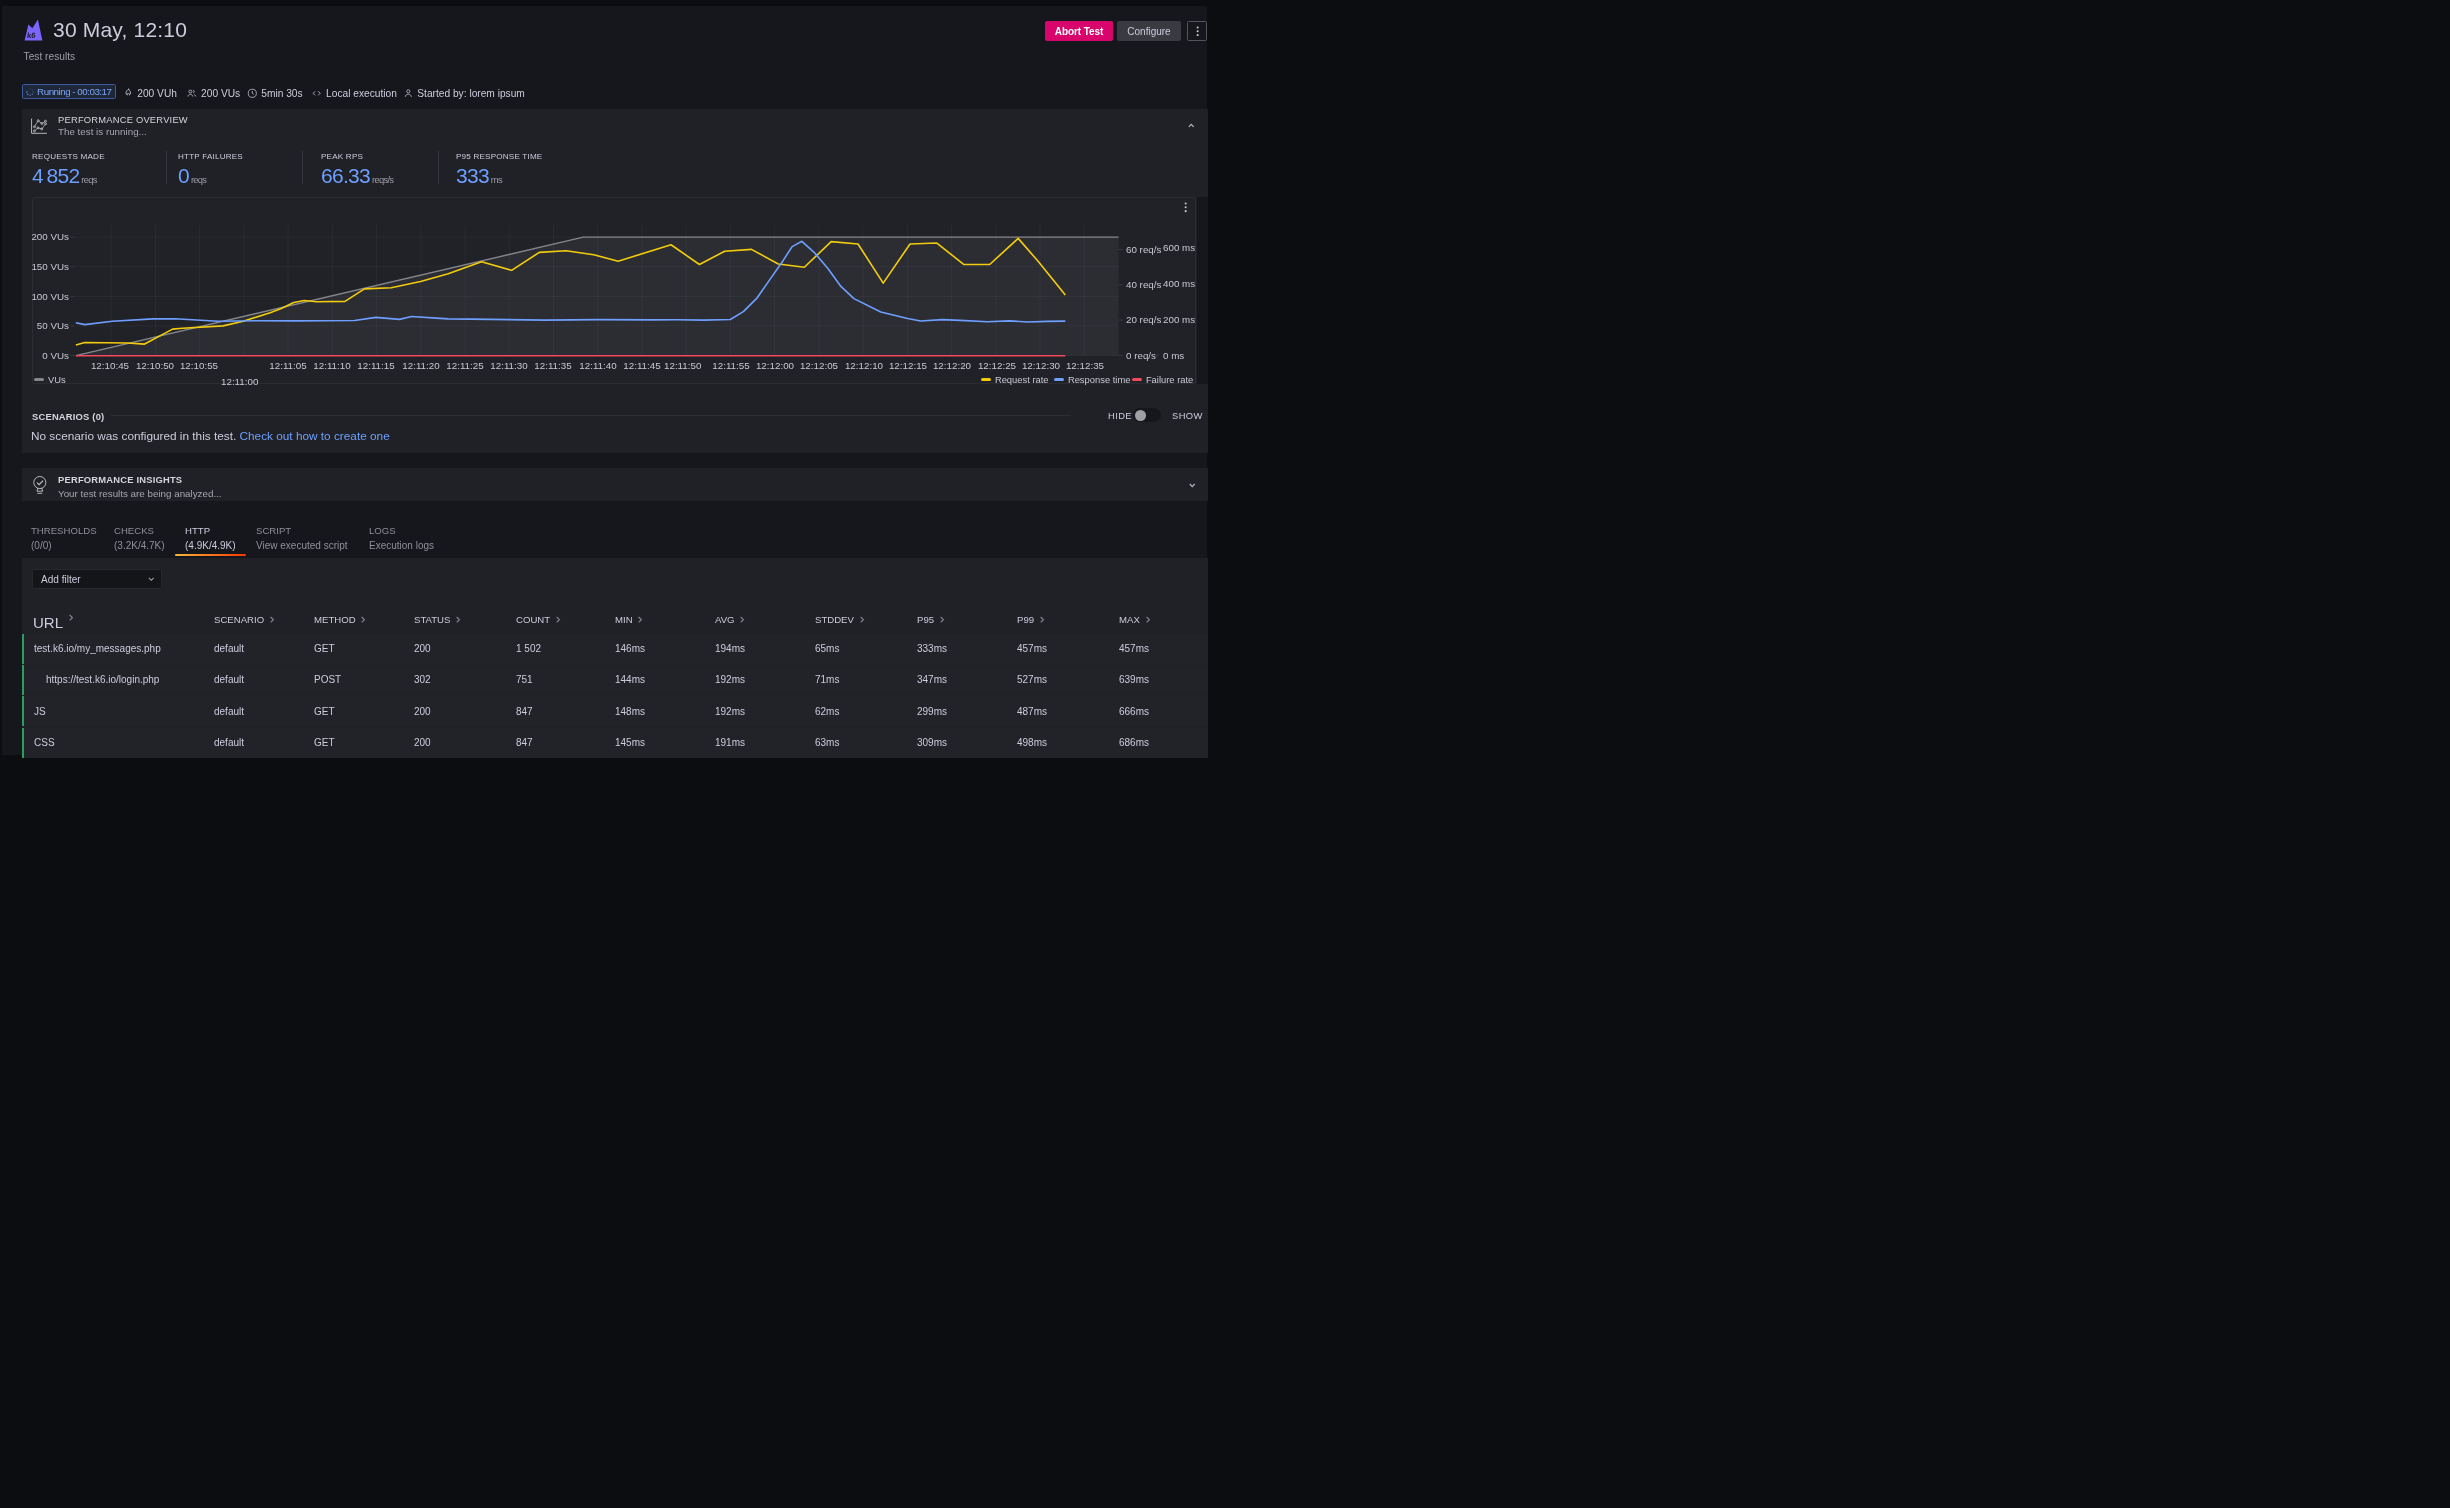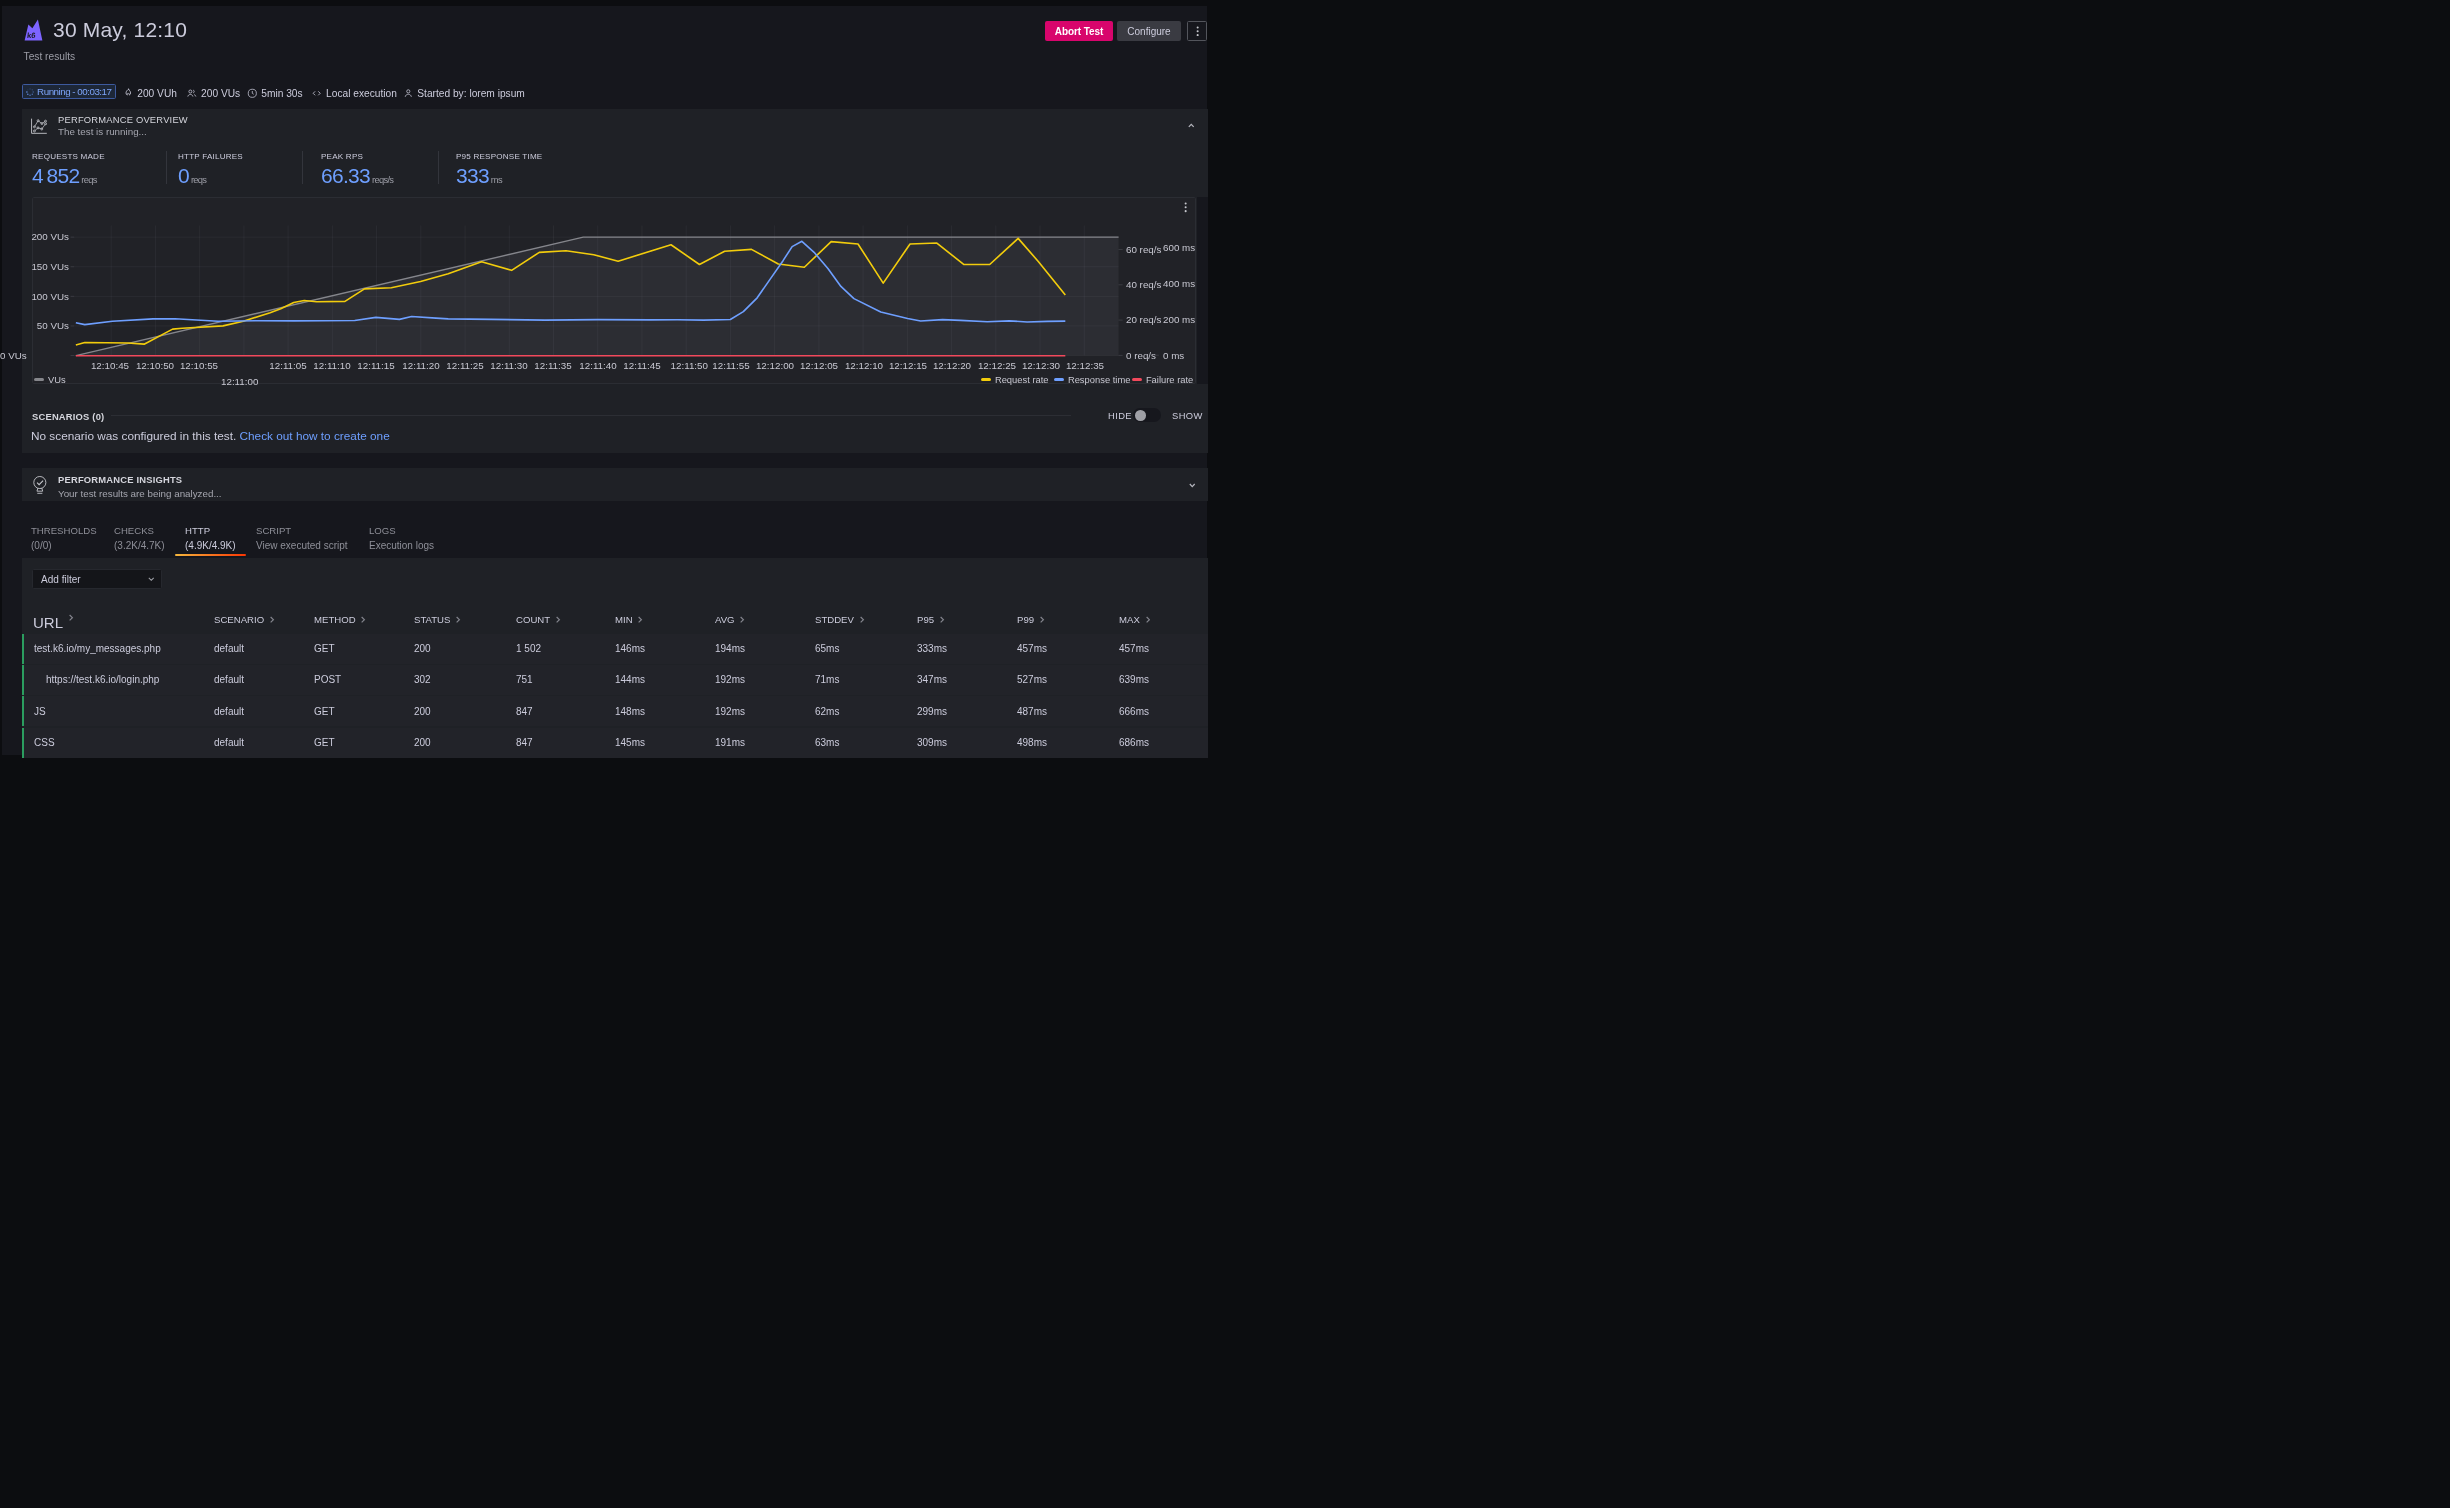--- a/index.html
+++ b/index.html
@@ -161,21 +161,21 @@
     <svg width="3.3" height="10.6" viewBox="0 0 4 13" fill="#c7c8ce">
       <circle cx="2" cy="1.8" r="1.25"></circle>
       <circle cx="2" cy="6.5" r="1.25"></circle>
       <circle cx="2" cy="11.2" r="1.25"></circle>
     </svg>
   </div>
 <div class="abs axlab" style="left:0px;top:231px;width:69px;text-align:right">200 VUs</div>
 <div class="abs axlab" style="left:0px;top:261px;width:69px;text-align:right">150 VUs</div>
 <div class="abs axlab" style="left:0px;top:291px;width:69px;text-align:right">100 VUs</div>
 <div class="abs axlab" style="left:0px;top:320px;width:69px;text-align:right">50 VUs</div>
-<div class="abs axlab" style="left:0px;top:350px;width:69px;">0 VUs</div>
+<div class="abs axlab" style="left:0px;top:350px;width:69px;text-align:right">0 VUs</div>
 <div class="abs axlab" style="left:1126px;top:244px">60 req/s</div>
 <div class="abs axlab" style="left:1126px;top:279px">40 req/s</div>
 <div class="abs axlab" style="left:1126px;top:314px">20 req/s</div>
 <div class="abs axlab" style="left:1126px;top:350px">0 req/s</div>
 <div class="abs axlab" style="left:1163px;top:242px">600 ms</div>
 <div class="abs axlab" style="left:1163px;top:278px">400 ms</div>
 <div class="abs axlab" style="left:1163px;top:314px">200 ms</div>
 <div class="abs axlab" style="left:1163px;top:350px">0 ms</div>
 <div class="abs axlab" style="left:88px;top:360px;width:44px;text-align:center">12:10:45</div>
 <div class="abs axlab" style="left:133px;top:360px;width:44px;text-align:center">12:10:50</div>
@@ -183,21 +183,21 @@
 <div class="abs axlab" style="left:221px;top:376px;width:44px;text-align:left">12:11:00</div>
 <div class="abs axlab" style="left:266px;top:360px;width:44px;text-align:center">12:11:05</div>
 <div class="abs axlab" style="left:310px;top:360px;width:44px;text-align:center">12:11:10</div>
 <div class="abs axlab" style="left:354px;top:360px;width:44px;text-align:center">12:11:15</div>
 <div class="abs axlab" style="left:399px;top:360px;width:44px;text-align:center">12:11:20</div>
 <div class="abs axlab" style="left:443px;top:360px;width:44px;text-align:center">12:11:25</div>
 <div class="abs axlab" style="left:487px;top:360px;width:44px;text-align:center">12:11:30</div>
 <div class="abs axlab" style="left:531px;top:360px;width:44px;text-align:center">12:11:35</div>
 <div class="abs axlab" style="left:576px;top:360px;width:44px;text-align:center">12:11:40</div>
 <div class="abs axlab" style="left:620px;top:360px;width:44px;text-align:center">12:11:45</div>
-<div class="abs axlab" style="left:664px;top:360px;width:44px;text-align:right">12:11:50</div>
+<div class="abs axlab" style="left:664px;top:360px;width:44px;text-align:left">12:11:50</div>
 <div class="abs axlab" style="left:709px;top:360px;width:44px;text-align:center">12:11:55</div>
 <div class="abs axlab" style="left:753px;top:360px;width:44px;text-align:center">12:12:00</div>
 <div class="abs axlab" style="left:797px;top:360px;width:44px;text-align:center">12:12:05</div>
 <div class="abs axlab" style="left:842px;top:360px;width:44px;text-align:center">12:12:10</div>
 <div class="abs axlab" style="left:886px;top:360px;width:44px;text-align:center">12:12:15</div>
 <div class="abs axlab" style="left:930px;top:360px;width:44px;text-align:center">12:12:20</div>
 <div class="abs axlab" style="left:975px;top:360px;width:44px;text-align:center">12:12:25</div>
 <div class="abs axlab" style="left:1019px;top:360px;width:44px;text-align:center">12:12:30</div>
 <div class="abs axlab" style="left:1063px;top:360px;width:44px;text-align:center">12:12:35</div>
 

